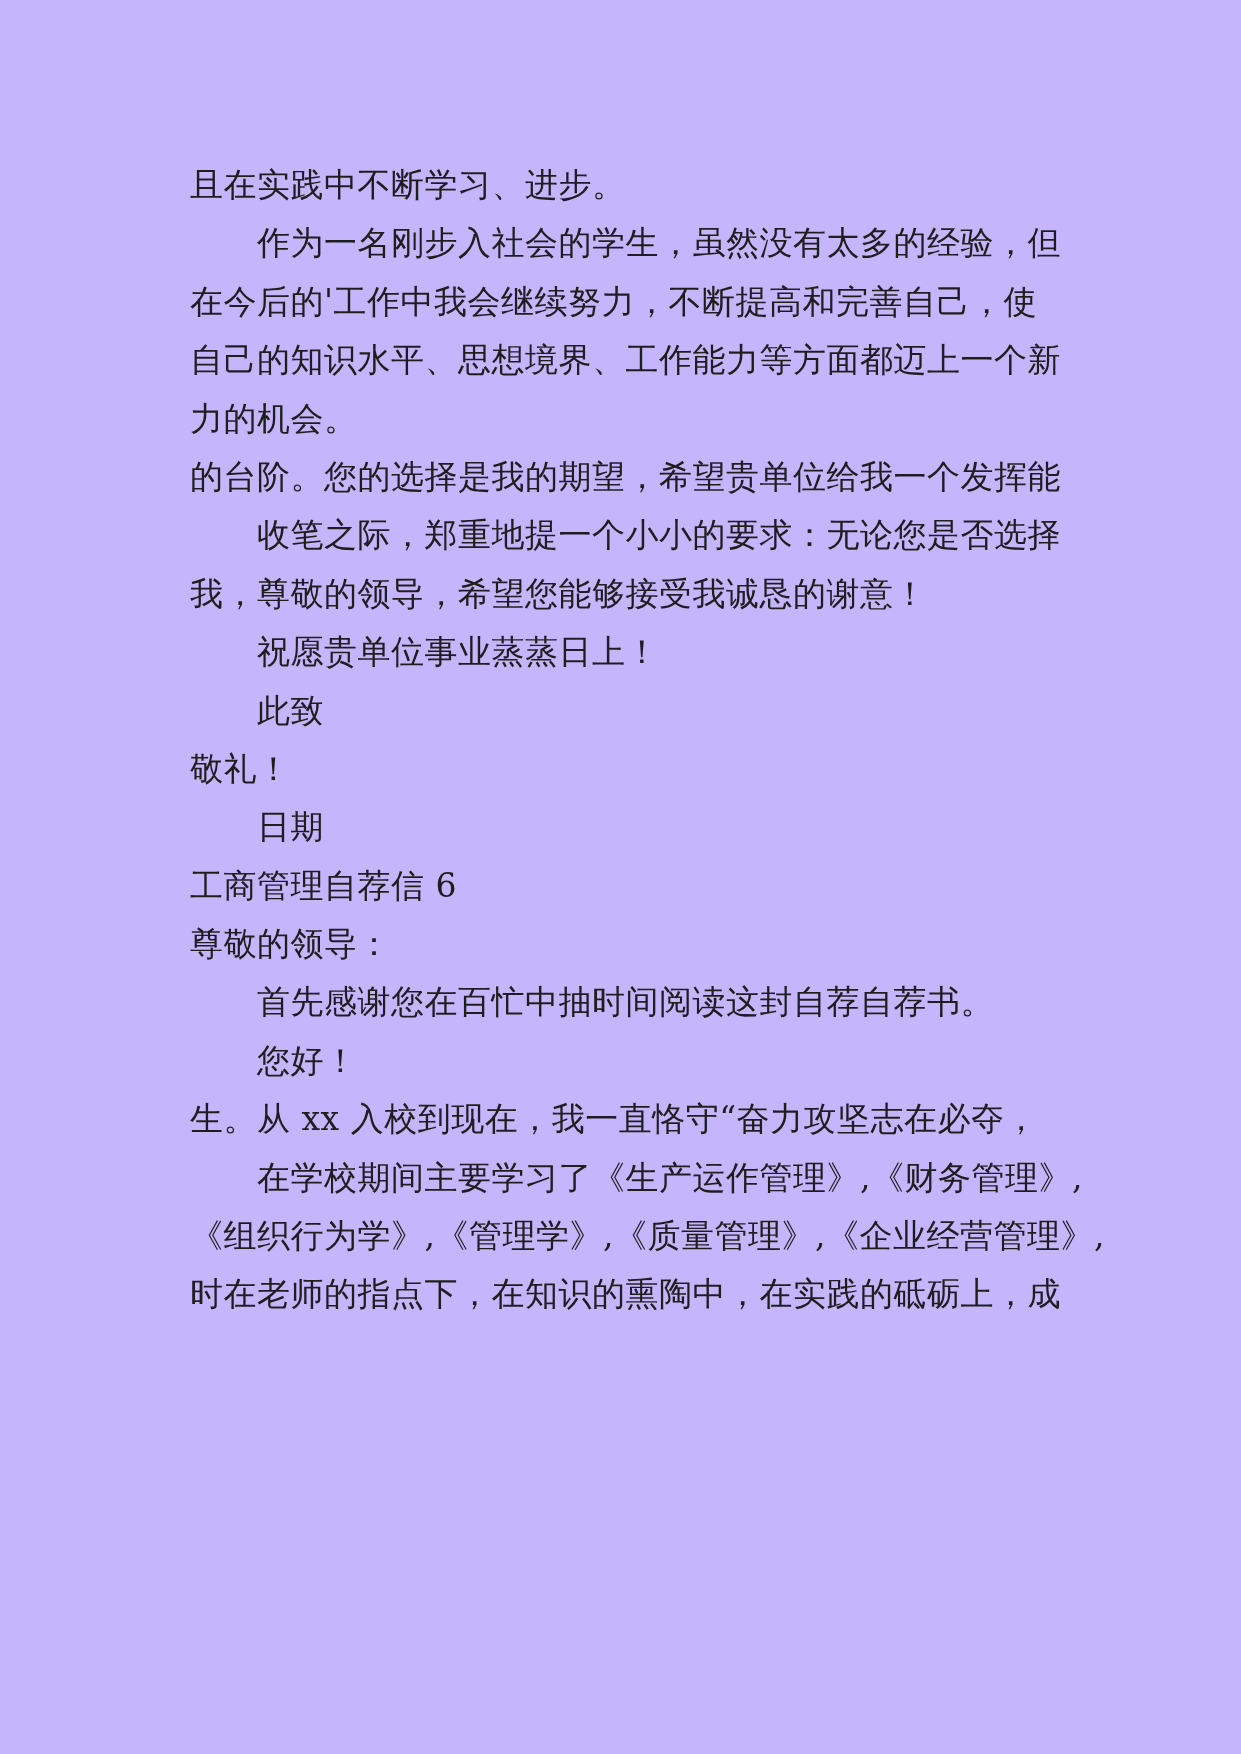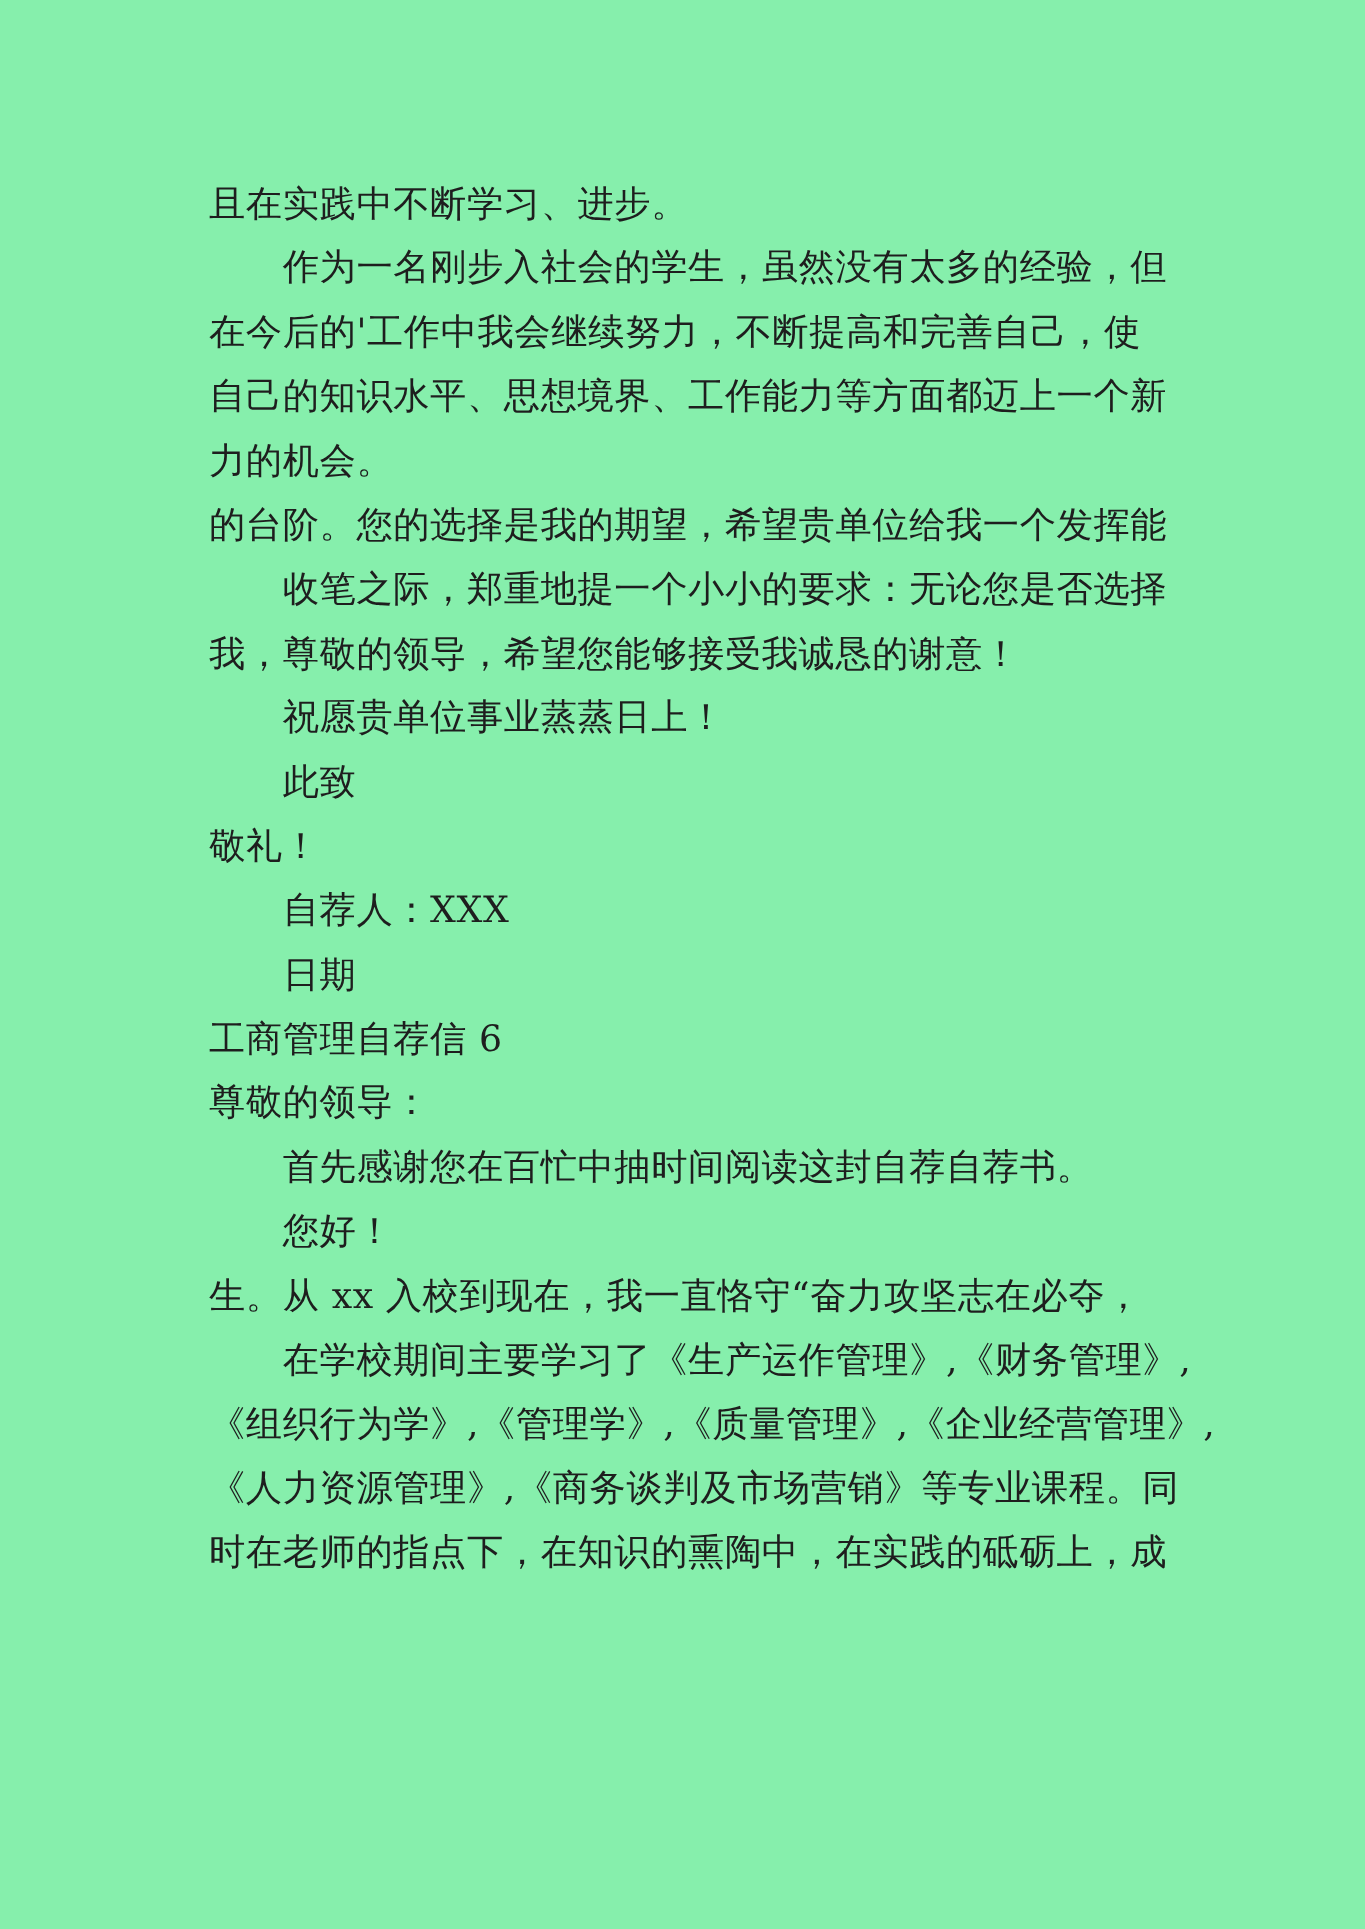--- a/index.html
+++ b/index.html
@@ -12,21 +12,21 @@
     background: #ffffff;
     overflow: hidden;
     position: relative;
   }
   .page {
     position: absolute;
     left: 0;
     top: 0;
     width: 1241px;
     height: 1754px;
-    background: #86efac;
+    background: #c4b5fd;
   }
   .doc-body {
     position: absolute;
     left: 190px;
     top: 156px;
     width: 920px;
   }
   .line {
     font-family: "DejaVu Serif", "Liberation Serif", serif;
     font-size: 33px;
@@ -49,25 +49,23 @@
       <div class="line indent">作为一名刚步入社会的学生，虽然没有太多的经验，但</div>
       <div class="line">在今后的'工作中我会继续努力，不断提高和完善自己，使</div>
       <div class="line">自己的知识水平、思想境界、工作能力等方面都迈上一个新</div>
       <div class="line">力的机会。</div>
       <div class="line">的台阶。您的选择是我的期望，希望贵单位给我一个发挥能</div>
       <div class="line indent">收笔之际，郑重地提一个小小的要求：无论您是否选择</div>
       <div class="line">我，尊敬的领导，希望您能够接受我诚恳的谢意！</div>
       <div class="line indent">祝愿贵单位事业蒸蒸日上！</div>
       <div class="line indent">此致</div>
       <div class="line">敬礼！</div>
-      <div class="line indent">自荐人：XXX</div>
       <div class="line indent">日期</div>
       <div class="line">工商管理自荐信 6</div>
       <div class="line">尊敬的领导：</div>
       <div class="line indent">首先感谢您在百忙中抽时间阅读这封自荐自荐书。</div>
       <div class="line indent">您好！</div>
       <div class="line">生。从 xx 入校到现在，我一直恪守“奋力攻坚志在必夺，</div>
       <div class="line indent">在学校期间主要学习了《生产运作管理》,《财务管理》,</div>
       <div class="line">《组织行为学》,《管理学》,《质量管理》,《企业经营管理》,</div>
-      <div class="line">《人力资源管理》,《商务谈判及市场营销》等专业课程。同</div>
       <div class="line">时在老师的指点下，在知识的熏陶中，在实践的砥砺上，成</div>
     </div>
 </div>
 
 </body></html>

